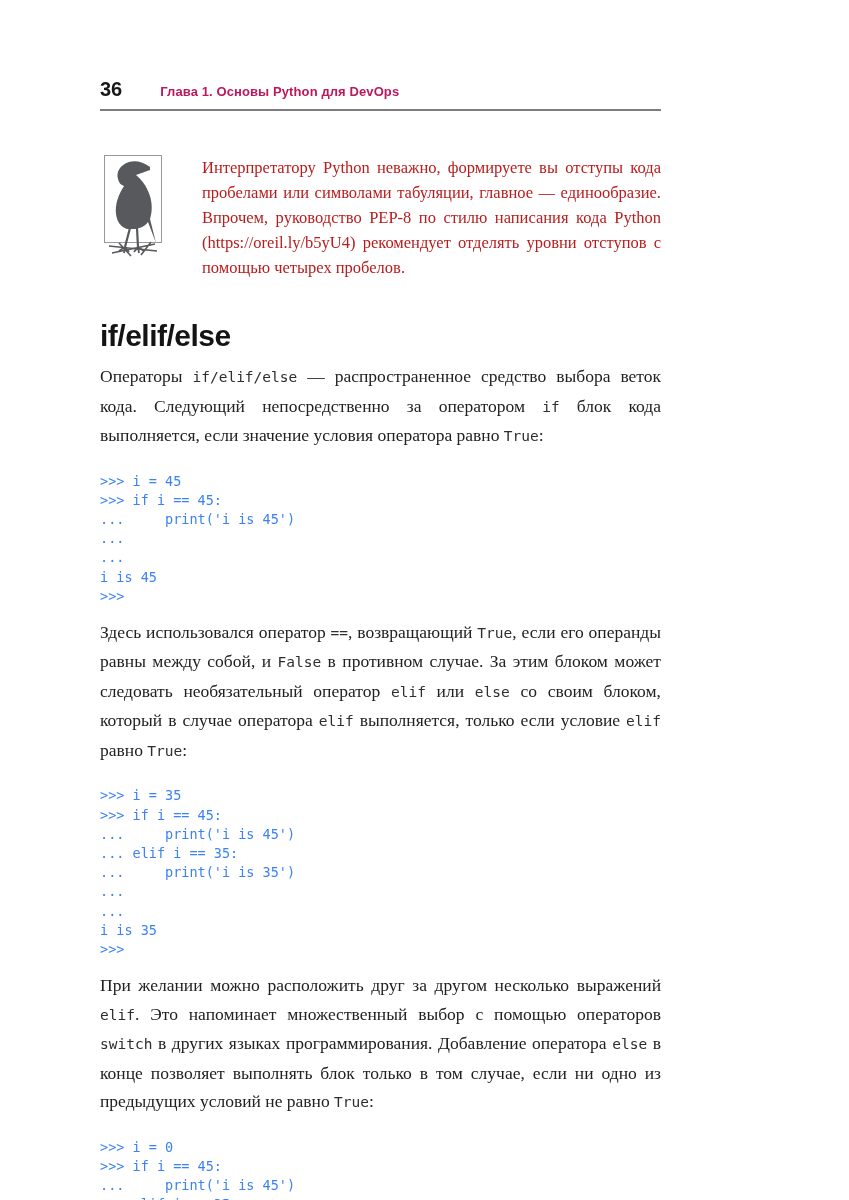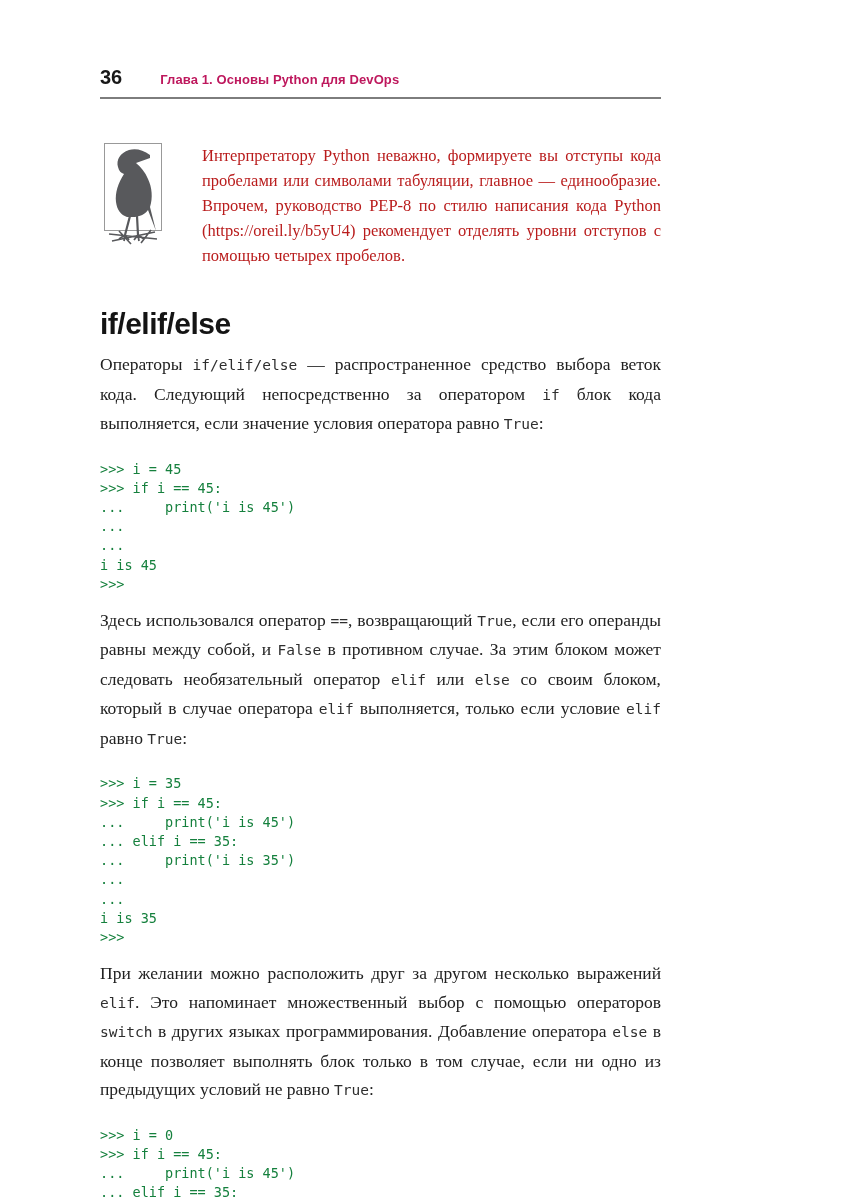--- a/index.html
+++ b/index.html
@@ -11,21 +11,21 @@
     width: 849px;
     height: 1200px;
     font-family: "Liberation Serif", serif;
     color: #222222;
     overflow: hidden;
   }
   .page {
     box-sizing: border-box;
     width: 760px;
     height: 1200px;
-    padding: 0 99px 0 100px;
+    padding: 12px 99px 0 100px;
   }
   
   .page-header {
     display: flex;
     align-items: baseline;
     gap: 38px;
     padding-top: 66px;
     padding-bottom: 8px;
     border-bottom: 2px solid #7d7d7d;
     font-family: "Liberation Sans", sans-serif;
@@ -88,21 +88,21 @@
   .icode {
     font-family: "DejaVu Sans Mono", monospace;
     font-size: 14.5px;
     color: #2e2e2e;
   }
   .codeblock {
     margin: 21px 0 0 0;
     font-family: "DejaVu Sans Mono", monospace;
     font-size: 13.5px;
     line-height: 19.2px;
-    color: #15803d;
+    color: #3b82f6;
     white-space: pre;
   }
 </style>
 </head>
 <body>
 
 <div class="page">
 
   <header class="page-header">
     <span class="page-number">36</span>

